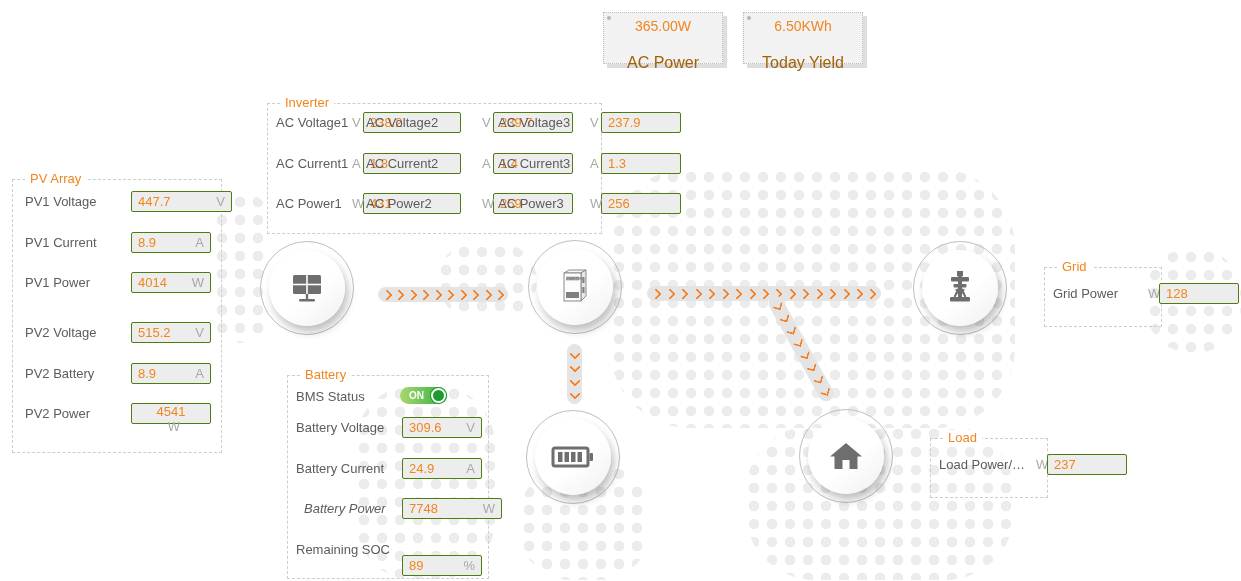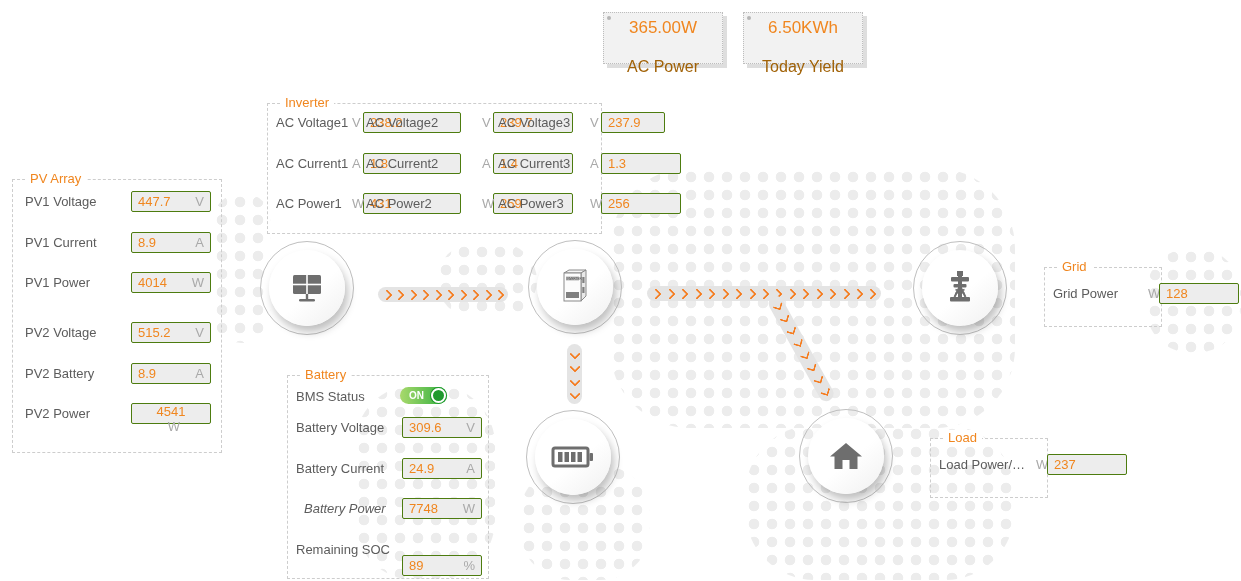--- a/index.html
+++ b/index.html
@@ -6,21 +6,21 @@
   #stage{position:relative;width:1241px;height:581px;background:#ffffff;overflow:hidden;
          font-family:"Liberation Sans",sans-serif;}
   
   .dots{position:absolute;z-index:0;
         background-image:radial-gradient(circle,#ececec 5px,transparent 5.6px);
         background-size:18px 18px;}
   
   .stat-card{position:absolute;top:12px;width:118px;height:50px;background:#f2f2f2;
              border:1px dotted #bdbdbd;box-shadow:4px 4px 0 #dedede;text-align:center;z-index:3;}
   .corner-dot{position:absolute;left:3px;top:3px;width:4px;height:4px;border-radius:50%;background:#b5b5b5;}
-  .stat-value{margin-top:5px;font-size:17px;color:#f0861f;}
+  .stat-value{margin-top:5px;font-size:14px;color:#f0861f;}
   .stat-label{margin-top:20px;font-size:16px;color:#a16207;}
   
   .panel{position:absolute;border:1px dashed #cdcdcd;z-index:2;}
   .panel-title{position:absolute;top:-9px;left:12px;background:#fff;padding:0 5px;
                color:#f0861f;font-size:13px;white-space:nowrap;}
   .flabel{position:absolute;color:#5c5c5c;font-size:13px;white-space:nowrap;}
   .finput{position:absolute;height:21px;background:#ededed;border:1px solid #4d7c0f;border-radius:2px;
           display:flex;align-items:center;justify-content:space-between;padding:0 6px;box-sizing:border-box;}
   .fval{color:#f0861f;font-size:13px;white-space:nowrap;}
   .funit{color:#a9a9a9;font-size:13px;margin-left:6px;}
@@ -119,21 +119,21 @@
 
   <div class="panel" style="left:267px;top:103px;width:333px;height:129px;">
     <span class="panel-title">Inverter</span>
 
     <span class="finput" style="left:95px;top:8px;width:98px;">
         <span class="fval">238.2</span>
       </span>
     <span class="finput" style="left:225px;top:8px;width:80px;">
         <span class="fval">239.7</span>
       </span>
-    <span class="finput" style="left:333px;top:8px;width:64px;">
+    <span class="finput" style="left:333px;top:8px;width:80px;">
         <span class="fval">237.9</span>
       </span>
     <span class="flabel" style="left:8px;top:11px;">AC Voltage1</span>
     <span class="flabel" style="left:98px;top:11px;">AC Voltage2</span>
     <span class="flabel" style="left:230px;top:11px;">AC Voltage3</span>
     <span class="unit-out" style="left:84px;top:11px;">V</span>
     <span class="unit-out" style="left:214px;top:11px;">V</span>
     <span class="unit-out" style="left:322px;top:11px;">V</span>
 
     <span class="finput" style="left:95px;top:49px;width:98px;">
@@ -165,21 +165,21 @@
     <span class="flabel" style="left:98px;top:92px;">AC Power2</span>
     <span class="flabel" style="left:230px;top:92px;">AC Power3</span>
     <span class="unit-out" style="left:84px;top:92px;">W</span>
     <span class="unit-out" style="left:214px;top:92px;">W</span>
     <span class="unit-out" style="left:322px;top:92px;">W</span>
   </div>
 
   <div class="panel" style="left:12px;top:179px;width:208px;height:272px;">
     <span class="panel-title">PV Array</span>
     <span class="flabel" style="left:12px;top:14px;">PV1 Voltage</span>
-    <span class="finput" style="left:118px;top:11px;width:80px;">
+    <span class="finput" style="left:118px;top:11px;width:101px;">
         <span class="fval">447.7</span>
         <span class="funit">V</span>
       </span>
     <span class="flabel" style="left:12px;top:55px;">PV1 Current</span>
     <span class="finput" style="left:118px;top:52px;width:80px;">
         <span class="fval">8.9</span>
         <span class="funit">A</span>
       </span>
     <span class="flabel" style="left:12px;top:95px;">PV1 Power</span>
     <span class="finput" style="left:118px;top:92px;width:80px;">
@@ -214,21 +214,21 @@
     <span class="finput" style="left:114px;top:41px;width:80px;">
         <span class="fval">309.6</span>
         <span class="funit">V</span>
       </span>
     <span class="flabel" style="left:8px;top:85px;">Battery Current</span>
     <span class="finput" style="left:114px;top:82px;width:80px;">
         <span class="fval">24.9</span>
         <span class="funit">A</span>
       </span>
     <span class="flabel" style="left:16px;top:125px;font-style:italic;">Battery Power</span>
-    <span class="finput" style="left:114px;top:122px;width:80px;">
+    <span class="finput" style="left:114px;top:122px;width:100px;">
         <span class="fval">7748</span>
         <span class="funit">W</span>
       </span>
     <span class="flabel" style="left:8px;top:166px;text-align:right;">Remaining SOC</span>
     <span class="finput" style="left:114px;top:163px;width:80px;margin-top:16px;">
         <span class="fval">89</span>
         <span class="funit">%</span>
       </span>
   </div>
 

